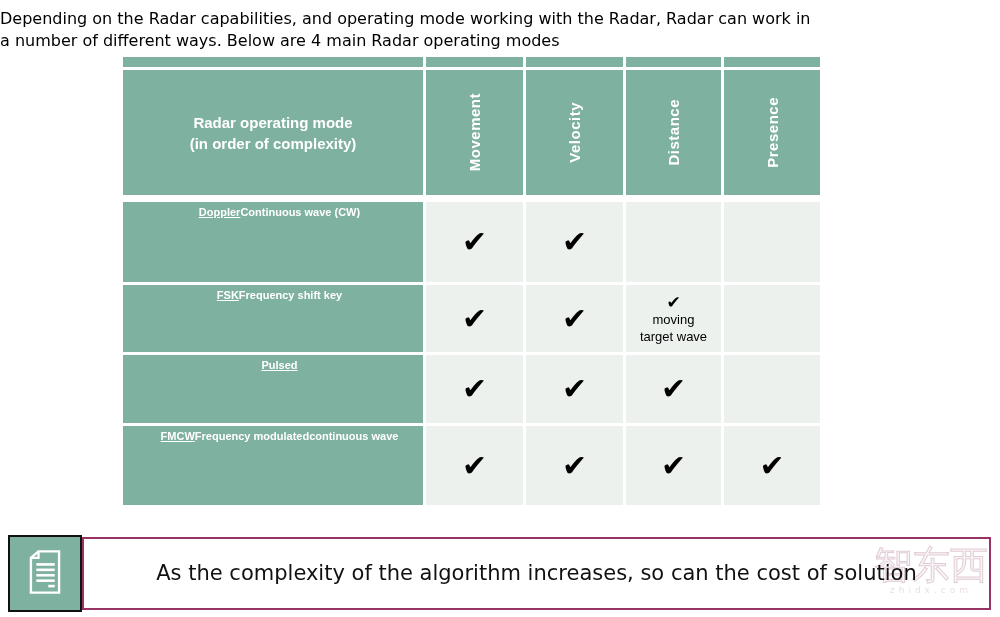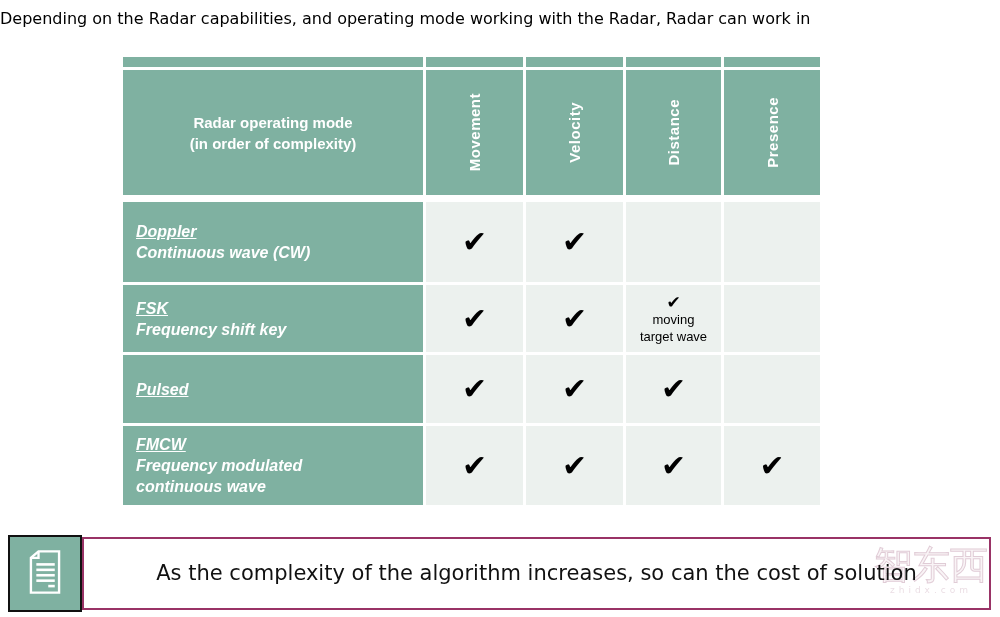--- a/index.html
+++ b/index.html
@@ -24,23 +24,23 @@
   .hdr-cell{background:var(--green);color:#fff;font-weight:bold;
     display:flex;align-items:center;justify-content:center;text-align:center;}
   .corner-cell{font-size:15px;line-height:21px;}
   .vlabel{
     writing-mode:vertical-rl;transform:rotate(180deg);
     font-size:15px;letter-spacing:.5px;
   }
   .body-row{margin-bottom:3px;}
   .r0{height:80px}.r1{height:67px}.r2{height:68px}.r3{height:79px}
   .label-cell{
-    background:var(--green);color:#fff;font-weight:bold;font-size:16px;line-height:21px;
-    display:flex;flex-direction:column;justify-content:center;
-    padding-left:13px;box-sizing:border-box;font-style:italic;
+    background:var(--green);color:#fff;font-weight:bold;font-size:11px;line-height:21px;
+    display:flex;flex-direction:row;justify-content:center;
+    padding-left:13px;box-sizing:border-box;
   }
   .mode-name{text-decoration:underline;}
   .desc:empty{display:none;}
   .data-cell{
     background:var(--cellbg);
     display:flex;flex-direction:column;align-items:center;justify-content:center;
     text-align:center;
   }
   .check{
     font-family:"DejaVu Sans",sans-serif;
@@ -76,20 +76,21 @@
     font-size:38px;font-weight:normal;line-height:40px;
     -webkit-text-stroke:1px #b07a95;color:rgba(224,200,210,.55);
   }
   .watermark .wm-sub{font-size:9px;letter-spacing:4px;color:#c9a7b8;}
 </style>
 </head>
 <body>
 
 <div class="slide-title">
   <div>Depending on the Radar capabilities, and operating mode working with the Radar, Radar can work in</div>
+  <div>a number of different ways. Below are 4 main Radar operating modes</div>
 </div>
 
 <div class="radar-table">
 
   <div class="tgrid strip-row">
     <div class="strip-cell"></div>
     <div class="strip-cell"></div>
     <div class="strip-cell"></div>
     <div class="strip-cell"></div>
     <div class="strip-cell"></div>

